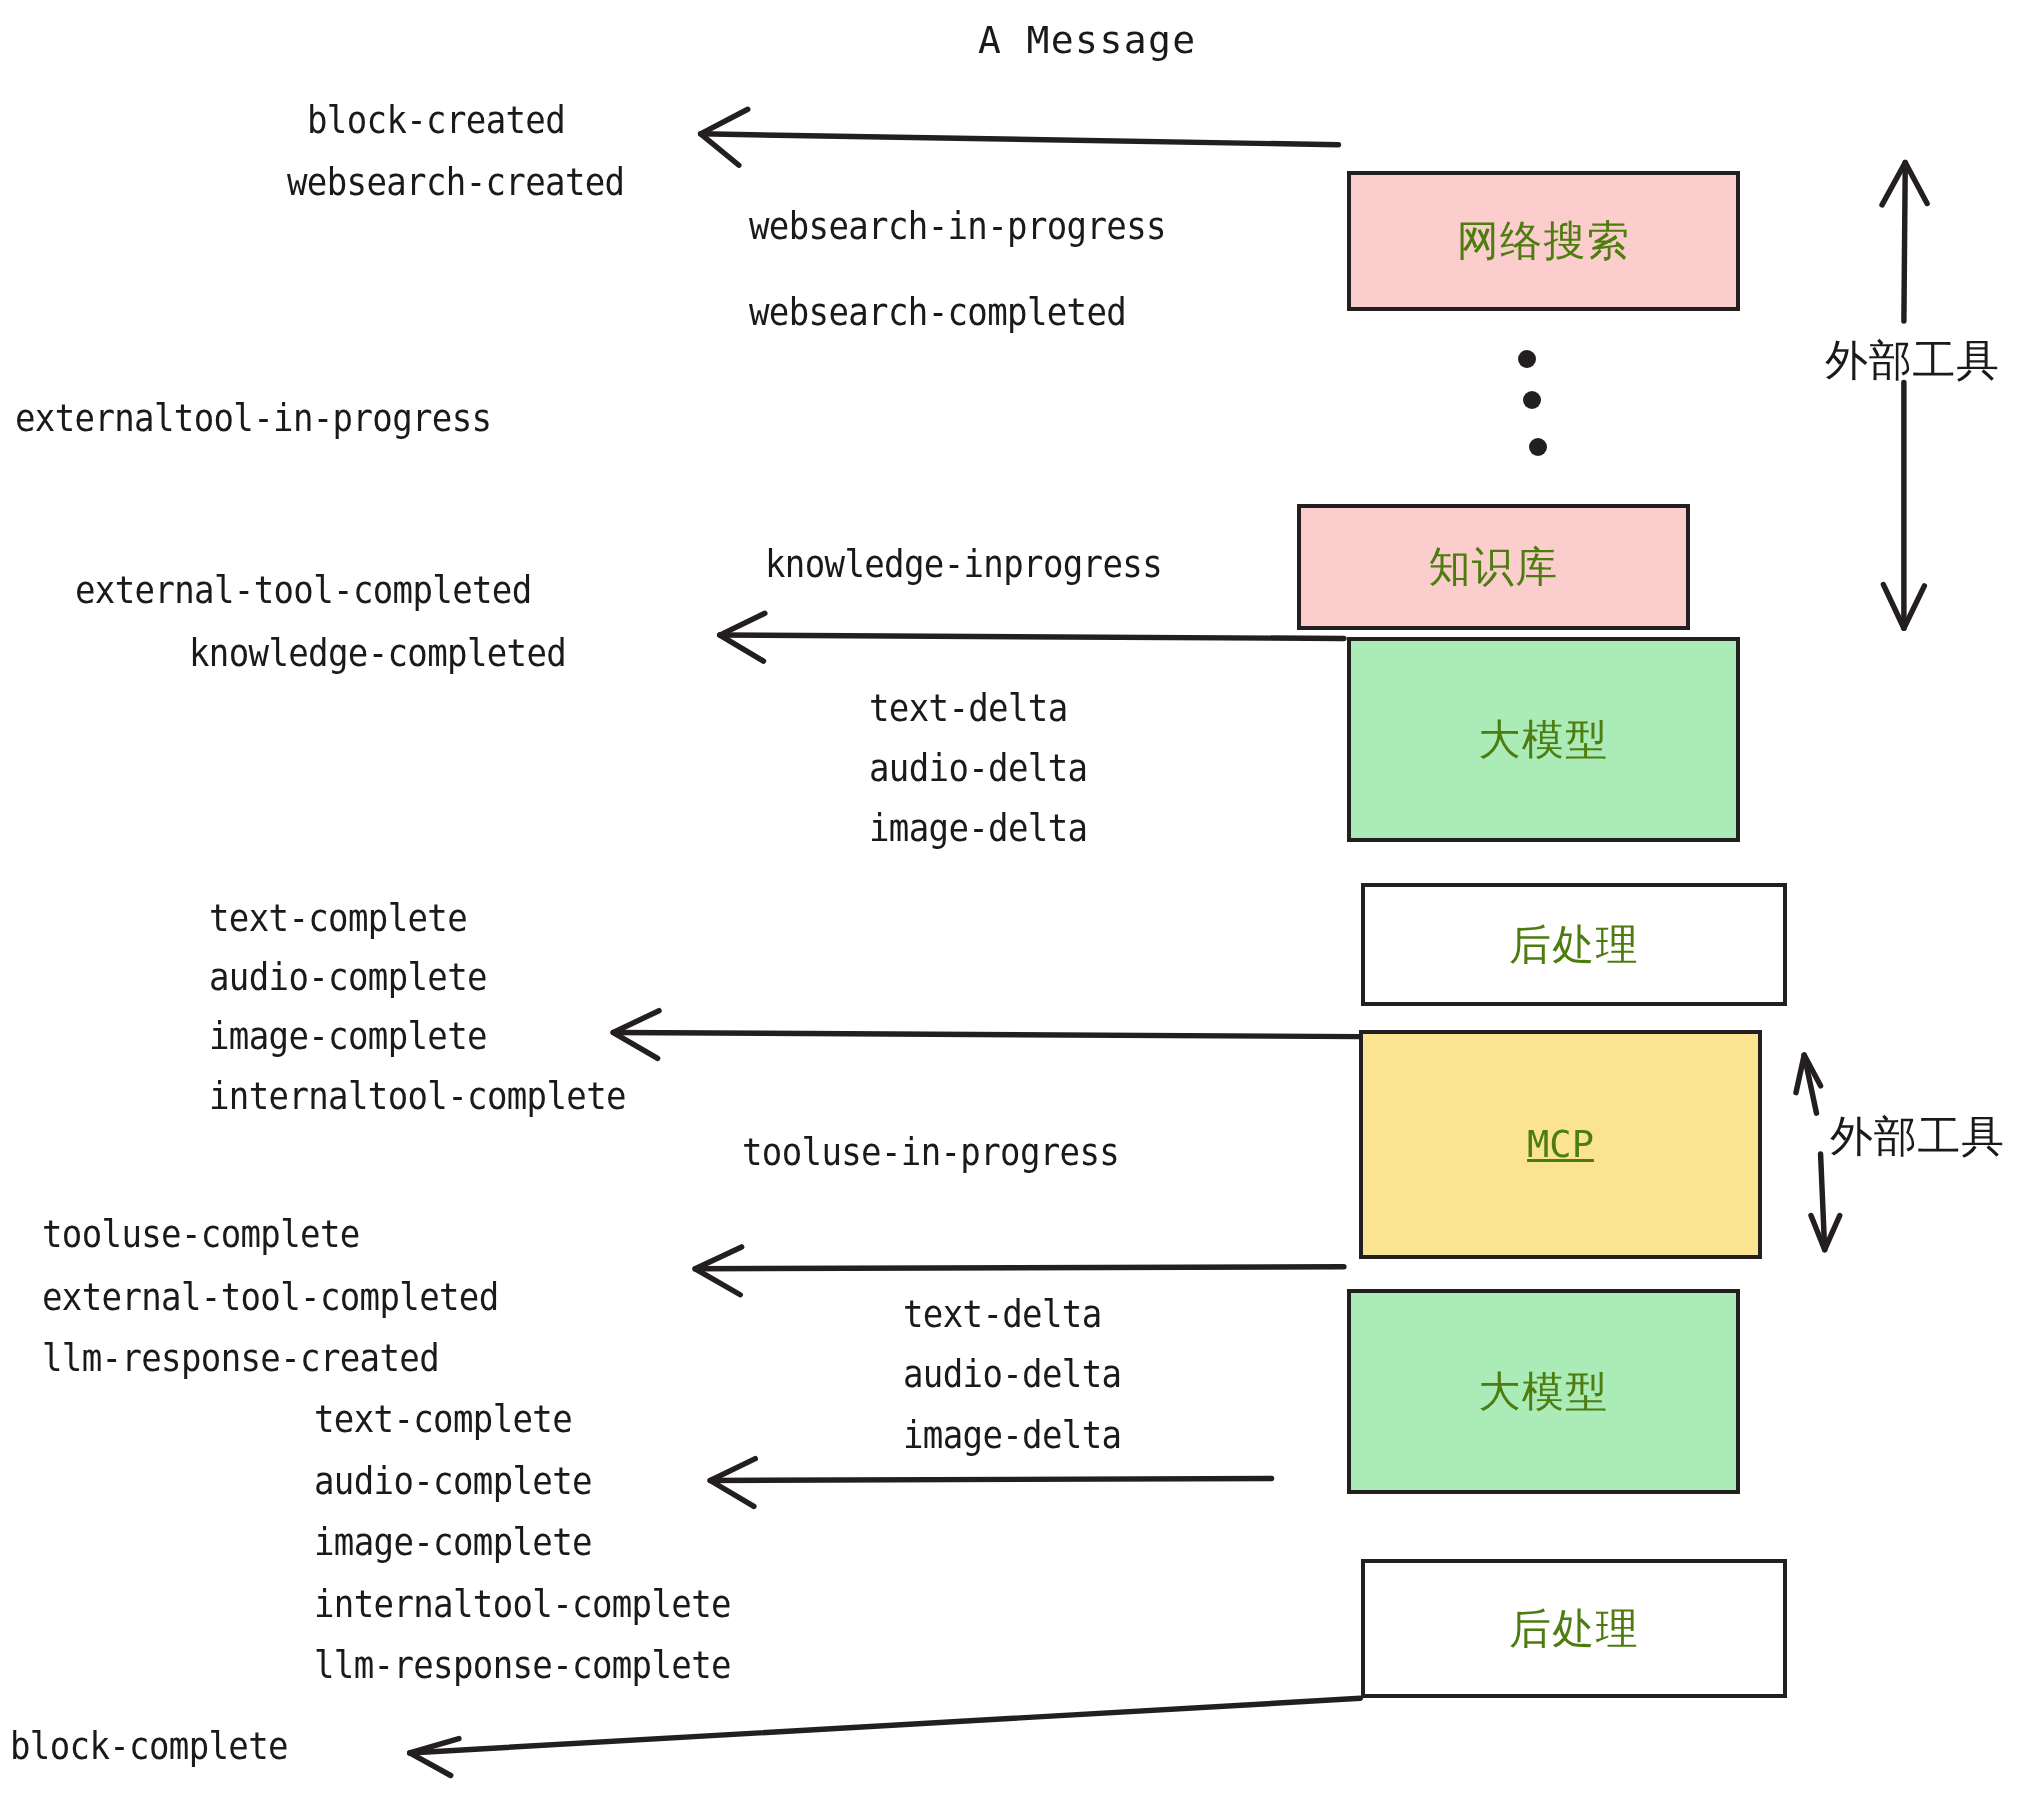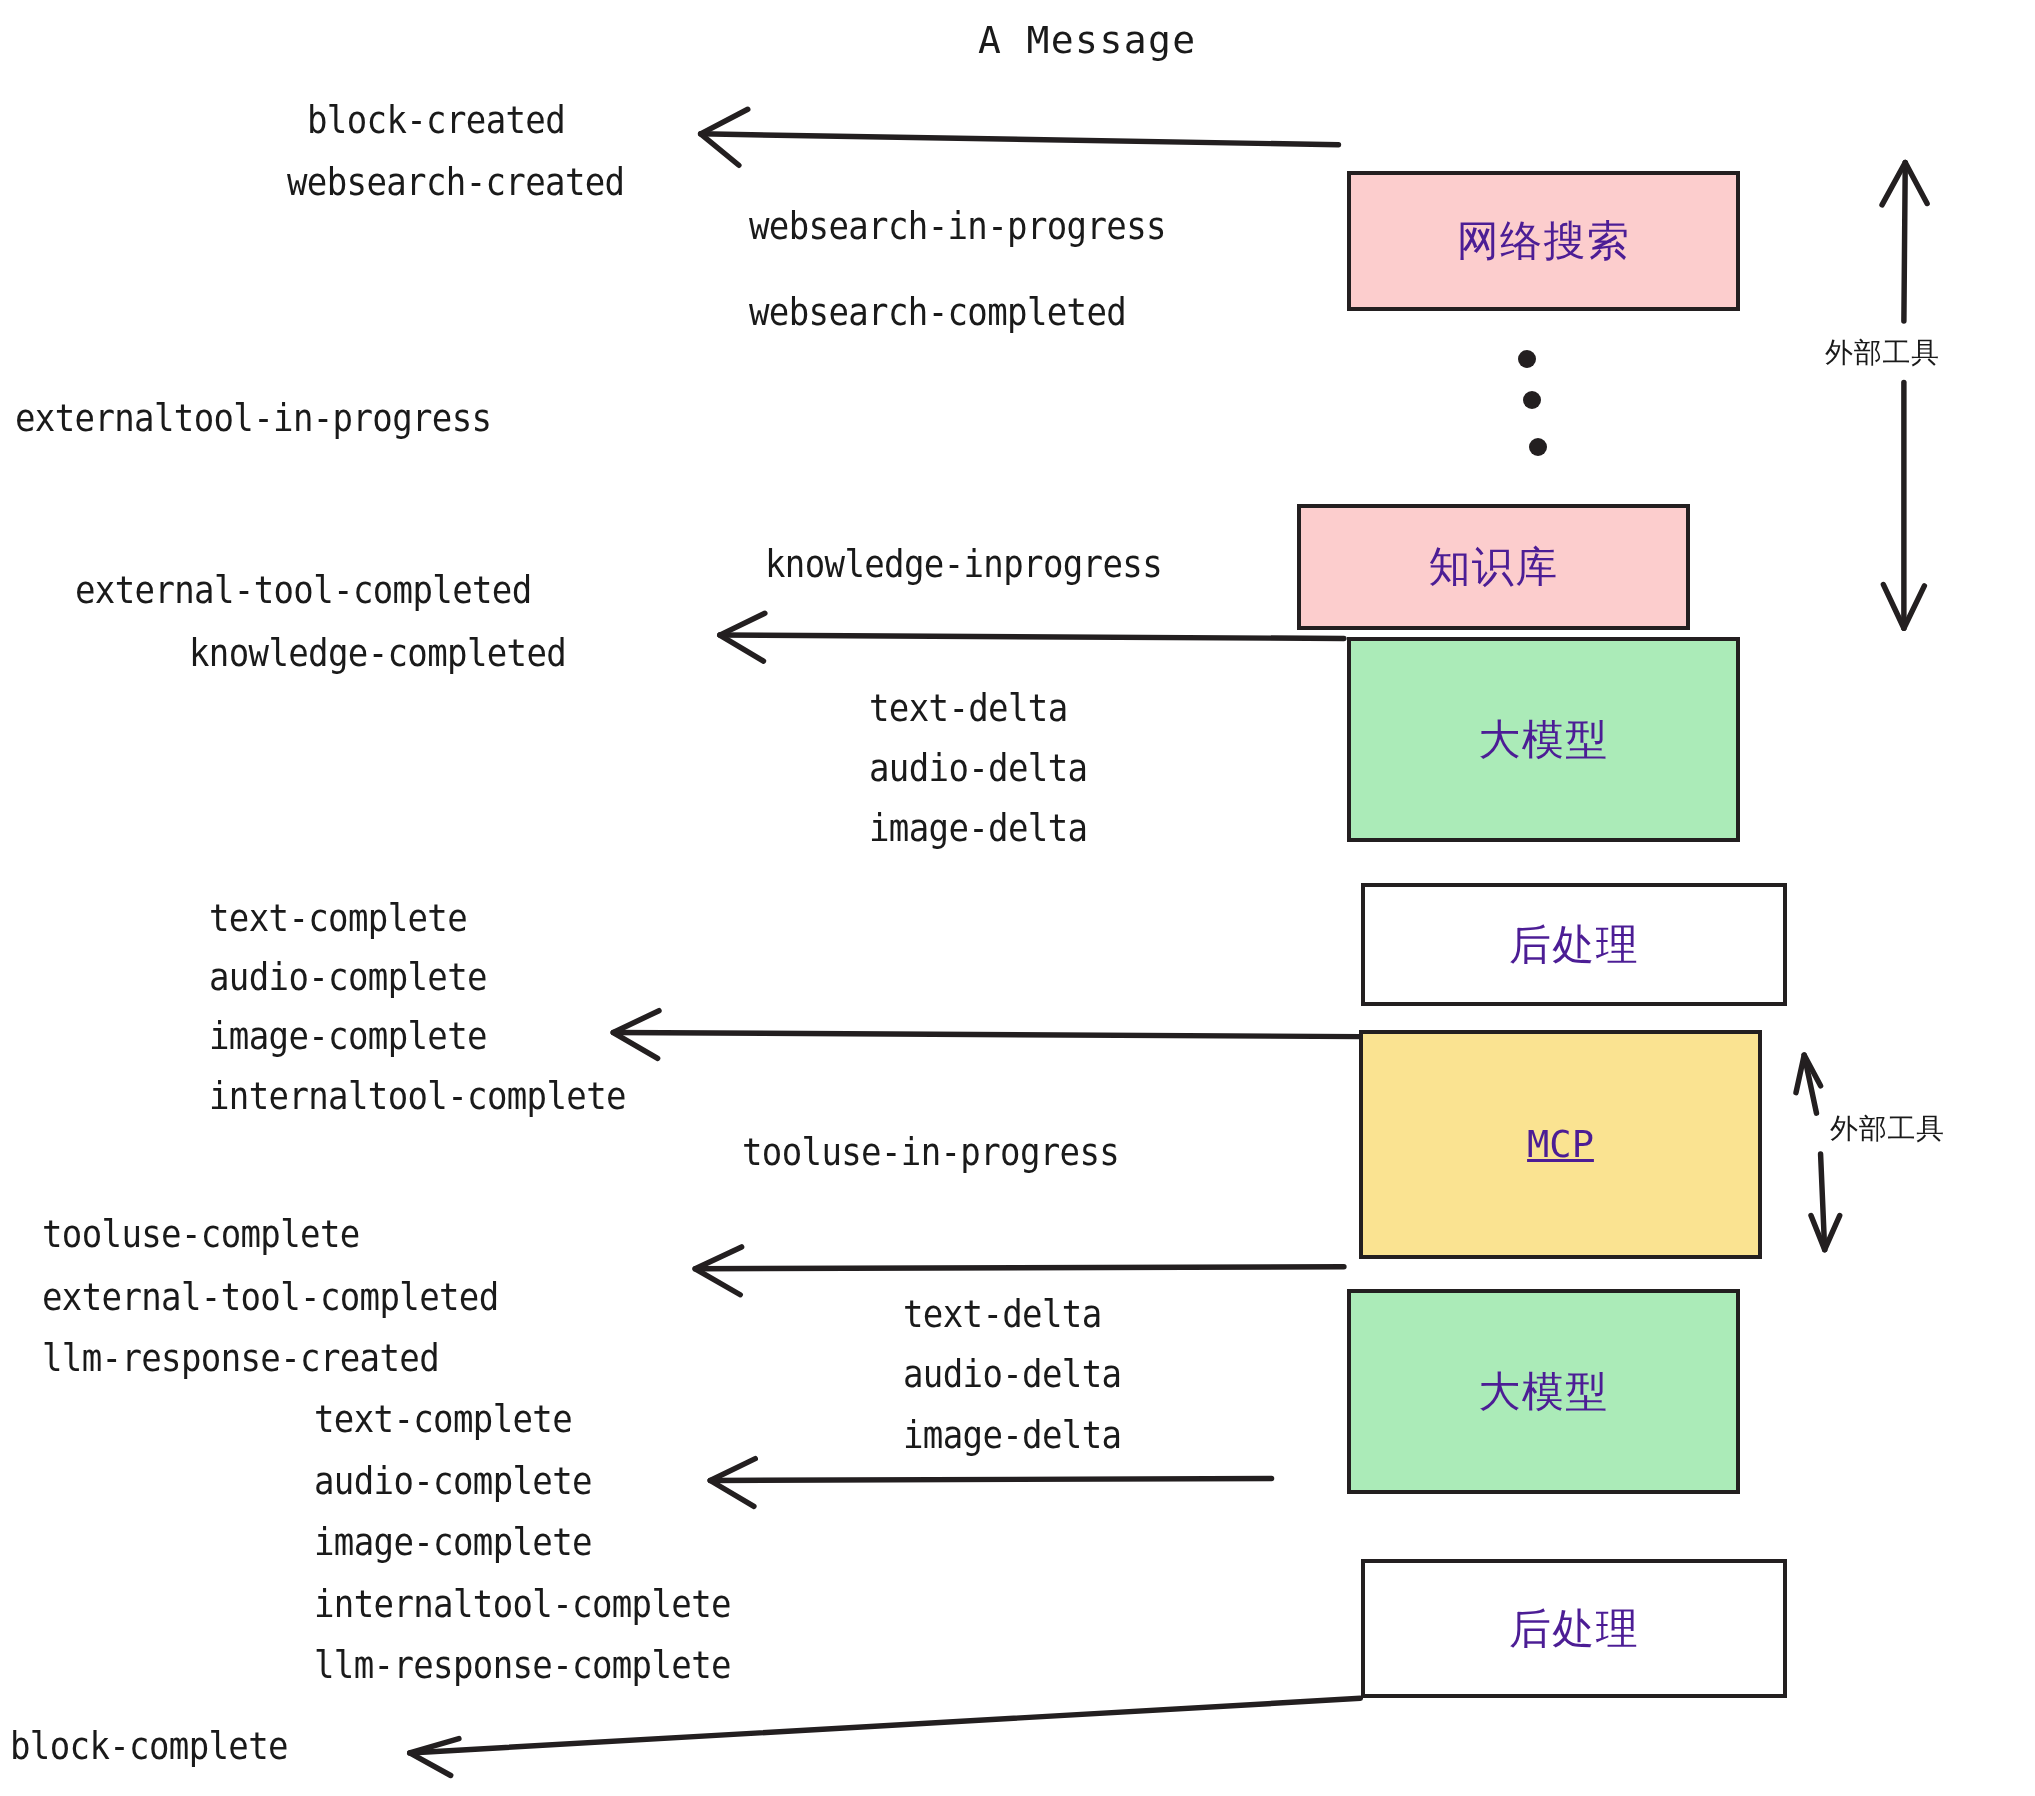--- a/index.html
+++ b/index.html
@@ -40,35 +40,35 @@
     position: absolute;
     box-sizing: border-box;
     border: 4.8px solid #231f20;
     display: flex;
     align-items: center;
     justify-content: center;
   }
   .node .node-label {
     font-family: "DejaVu Sans", "Liberation Sans", sans-serif;
     font-size: 42px;
-    color: #4c1d95;
+    color: #4d7c0f;
     letter-spacing: 1.4px;
     line-height: 1;
   }
   .node.mono .node-label {
     font-family: "DejaVu Sans Mono", "Liberation Mono", monospace;
     font-size: 37px;
     letter-spacing: 0px;
     text-decoration: underline;
   }
   .side-label {
     position: absolute;
     white-space: nowrap;
     font-family: "DejaVu Sans", "Liberation Sans", sans-serif;
-    font-size: 28px;
+    font-size: 43px;
     color: #1a1a1a;
     letter-spacing: 0.7px;
     line-height: 1;
   }
   svg.overlay {
     position: absolute;
     left: 0;
     top: 0;
     width: 2035px;
     height: 1796px;

